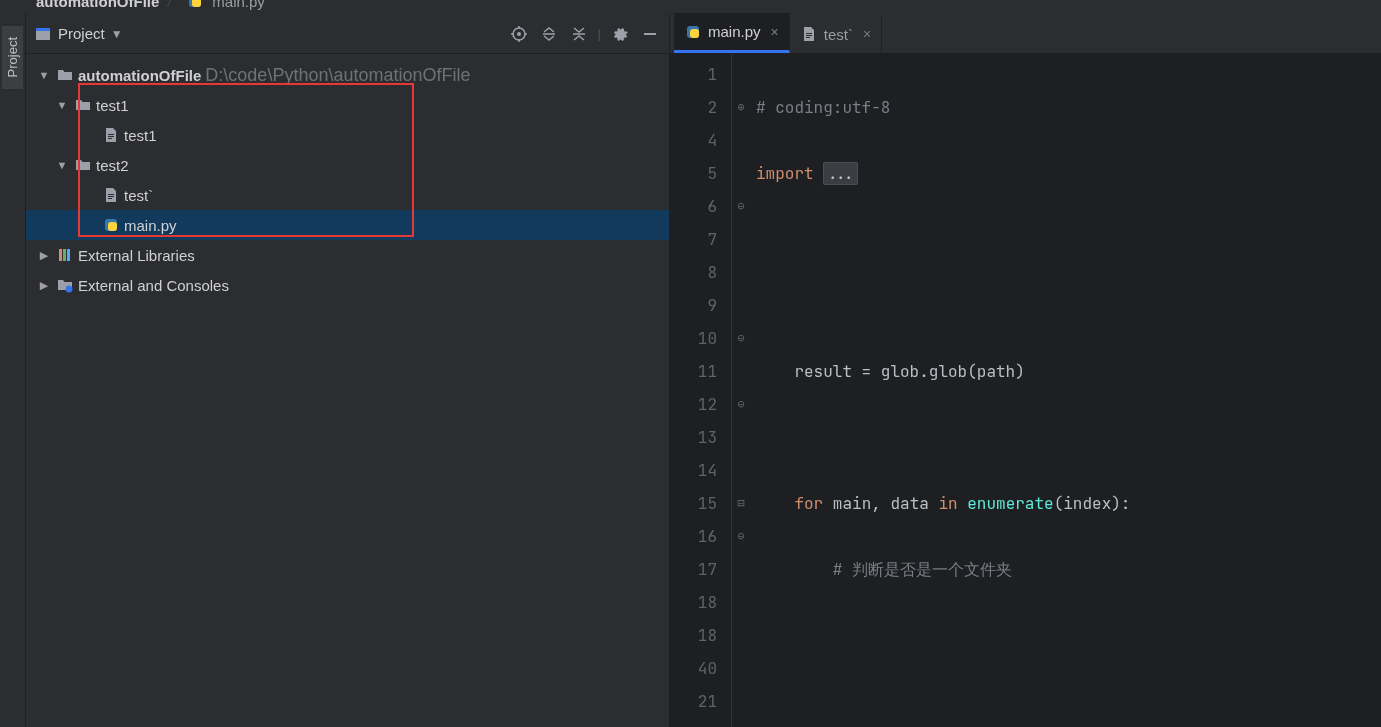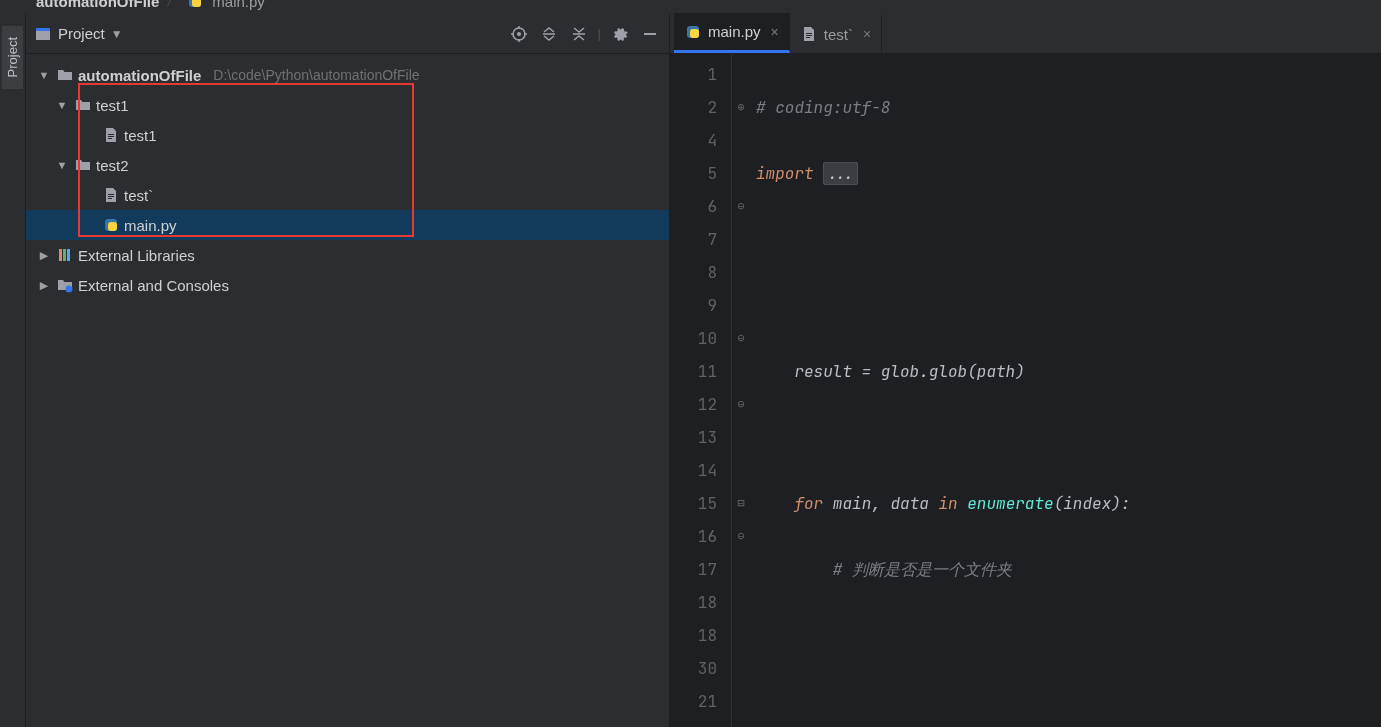--- a/index.html
+++ b/index.html
@@ -86,21 +86,21 @@
   .tree-row {
     height: 30px;
     display:flex;
     align-items:center;
     padding-left: 10px;
     gap: 4px;
     cursor:pointer;
   }
   .tree-row.selected { background:#113a5c; }
   .tree-row .arrow { width:16px; text-align:center; color:#a0a0a0; font-size:11px;}
-  .tree-row .dim { color:#6f7275; margin-left:8px; font-size:14px;}
+  .tree-row .dim { color:#6f7275; margin-left:0; font-size:18px;}
   .ind1 { padding-left: 28px; }
   .ind2 { padding-left: 56px; }
 
   .folder-icon, .file-icon, .py-icon, .lib-icon, .scratch-icon, .proj-icon {
     width:18px;height:18px; display:inline-flex; align-items:center; justify-content:center;
   }
   .folder-icon svg, .file-icon svg, .py-icon svg, .lib-icon svg, .scratch-icon svg, .proj-icon svg { width:16px;height:16px; }
 
   .red-box {
     position:absolute;
@@ -170,21 +170,20 @@
     text-align:center;
     font-size:12px;
     background:#1e1f22;
   }
   .code {
     flex:1;
     padding-top:4px;
     padding-left: 6px;
     white-space: pre;
     color:#bcbec4;
-    font-style:italic;
   }
   .code .line { height:33px; display:block; }
 
   .c-cmt { color:#7a7e85; }
   .c-kw  { color:#cf8e6d; }
   .c-def { color:#56a8f5; }
   .c-prm { color:#c8c8c8; text-decoration: underline;}
   .c-bi  { color:#5eead4; }
   .c-fold{ background:#3a3d41; border:1px solid #4a4d51; padding:0 2px; border-radius:2px;}
 
@@ -412,21 +411,21 @@
         <div>10</div>
         <div>11</div>
         <div>12</div>
         <div>13</div>
         <div>14</div>
         <div>15</div>
         <div>16</div>
         <div>17</div>
         <div>18</div>
         <div>18</div>
-        <div>30</div>
+        <div>40</div>
         <div>21</div>
       </div>
       <div class="foldcol">
         <div>&nbsp;</div>
           <div>⊕</div>
           <div>&nbsp;</div>
           <div>&nbsp;</div>
           <div>⊖</div>
           <div>&nbsp;</div>
           <div>&nbsp;</div>

